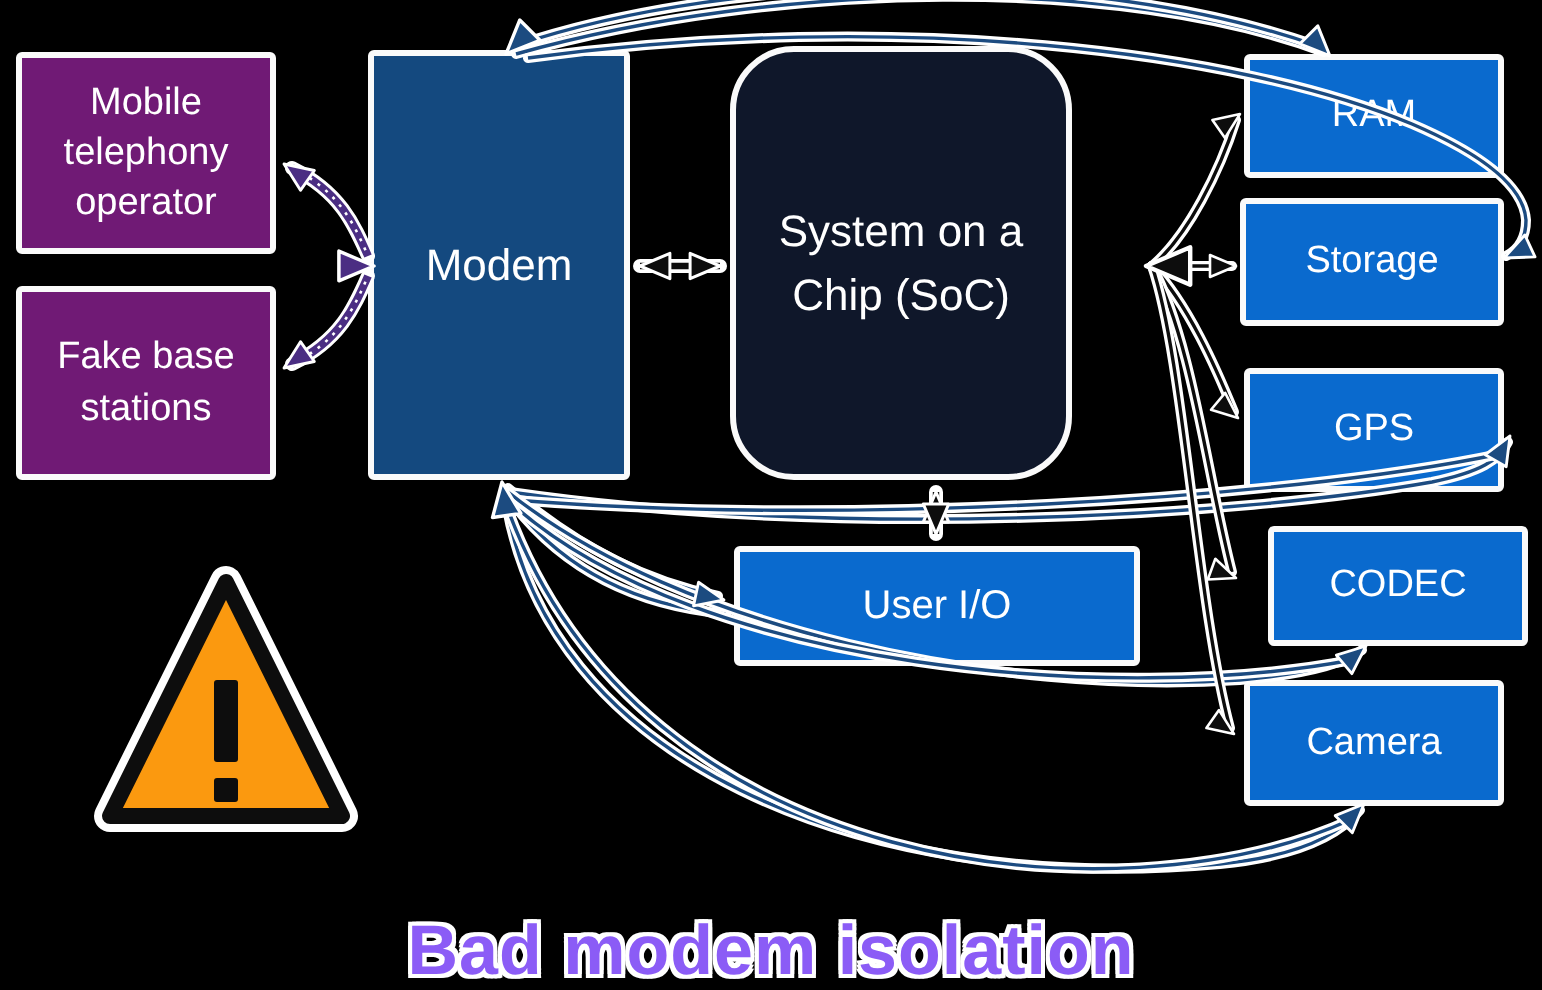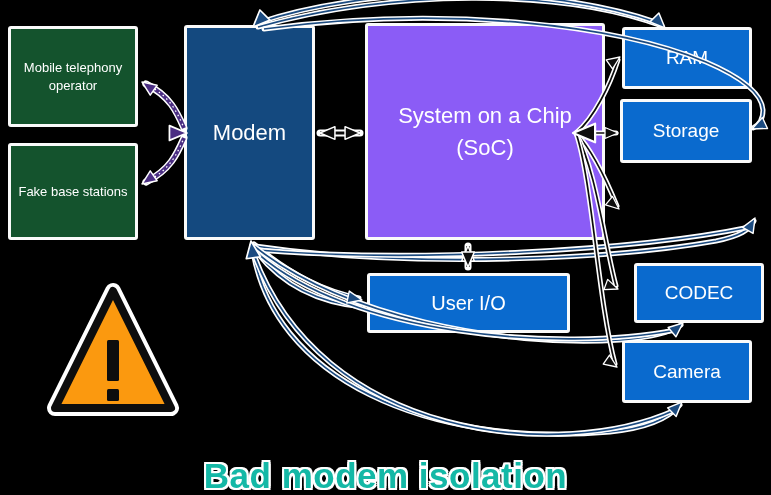--- a/index.html
+++ b/index.html
@@ -1,43 +1,43 @@
 <!DOCTYPE html>
 <html><head>
 <meta charset="utf-8">
 <style>
   html,body{margin:0;padding:0;background:#000;}
   #stage{position:relative;width:771px;height:495px;background:#000;overflow:hidden;
          font-family:"Liberation Sans",sans-serif;}
   .node{position:absolute;display:flex;align-items:center;justify-content:center;
         text-align:center;color:#fff;border:3px solid #fafafa;border-radius:3px;
         box-sizing:border-box;z-index:1;}
-  .ext{background:#14532d;font-size:13px;line-height:1.32;}
+  .ext{background:#701a75;font-size:19px;line-height:1.32;}
   #mto{left:8px;top:26px;width:130px;height:101px;}
   #fbs{left:8px;top:143px;width:130px;height:97px;align-items:center;}
   #modem{left:184px;top:25px;width:131px;height:215px;background:#14497f;font-size:22px;}
-  #soc{left:365px;top:23px;width:240px;height:217px;background:#8b5cf6;font-size:22px;
-       line-height:1.45;padding:0 10px;}
+  #soc{left:365px;top:23px;width:171px;height:217px;background:#0f172a;font-size:22px;
+       line-height:1.45;padding:0 10px;border-radius:32px;}
   #uio{left:367px;top:273px;width:203px;height:60px;background:#0a6ace;font-size:20px;align-items:center;}
   .periph{left:622px;width:130px;background:#0a6ace;font-size:19px;}
   #ram{top:27px;height:62px;}
   #storage{left:620px;width:132px;top:99px;height:64px;}
   #gps{top:184px;height:62px;}
   #codec{top:263px;height:60px;margin-left:12px;}
   #camera{top:340px;height:63px;}
   #arrows{position:absolute;left:0;top:0;z-index:2;pointer-events:none;}
   .cas{fill:none;stroke:#fff;stroke-width:5;stroke-linecap:round;}
   .casT{fill:none;stroke:#fff;stroke-width:7;stroke-linecap:round;}
   .ln{fill:none;stroke-width:1.7;}
   .lnT{fill:none;stroke-width:3.2;}
   .lnE{fill:none;stroke-width:4;}
   .dots{fill:none;stroke:#fff;stroke-width:1.3;stroke-dasharray:1.5 3.5;}
   .ah{stroke:#fff;stroke-width:1.3;stroke-linejoin:round;}
   #title{position:absolute;left:0;right:0;top:456px;text-align:center;z-index:3;
-         font-size:35px;font-weight:bold;color:#14b8a6;letter-spacing:0.5px;
+         font-size:35px;font-weight:bold;color:#8b5cf6;letter-spacing:0.5px;
          text-shadow:-2px 0 0 #fff,2px 0 0 #fff,0 -2px 0 #fff,0 2px 0 #fff,
                      -2px -2px 0 #fff,2px 2px 0 #fff,-2px 2px 0 #fff,2px -2px 0 #fff;}
 </style>
 </head>
 <body>
 
 <div id="stage">
 
   <div class="node ext" id="mto">
     <span>Mobile telephony operator</span>
@@ -52,20 +52,23 @@
     <span>System on a Chip (SoC)</span>
   </div>
   <div class="node" id="uio">
     <span>User I/O</span>
   </div>
   <div class="node periph" id="ram">
     <span>RAM</span>
   </div>
   <div class="node periph" id="storage">
     <span>Storage</span>
+  </div>
+  <div class="node periph" id="gps">
+    <span>GPS</span>
   </div>
   <div class="node periph" id="codec">
     <span>CODEC</span>
   </div>
   <div class="node periph" id="camera">
     <span>Camera</span>
   </div>
 
   <svg id="arrows" width="771" height="495" viewBox="0 0 771 495">
 

